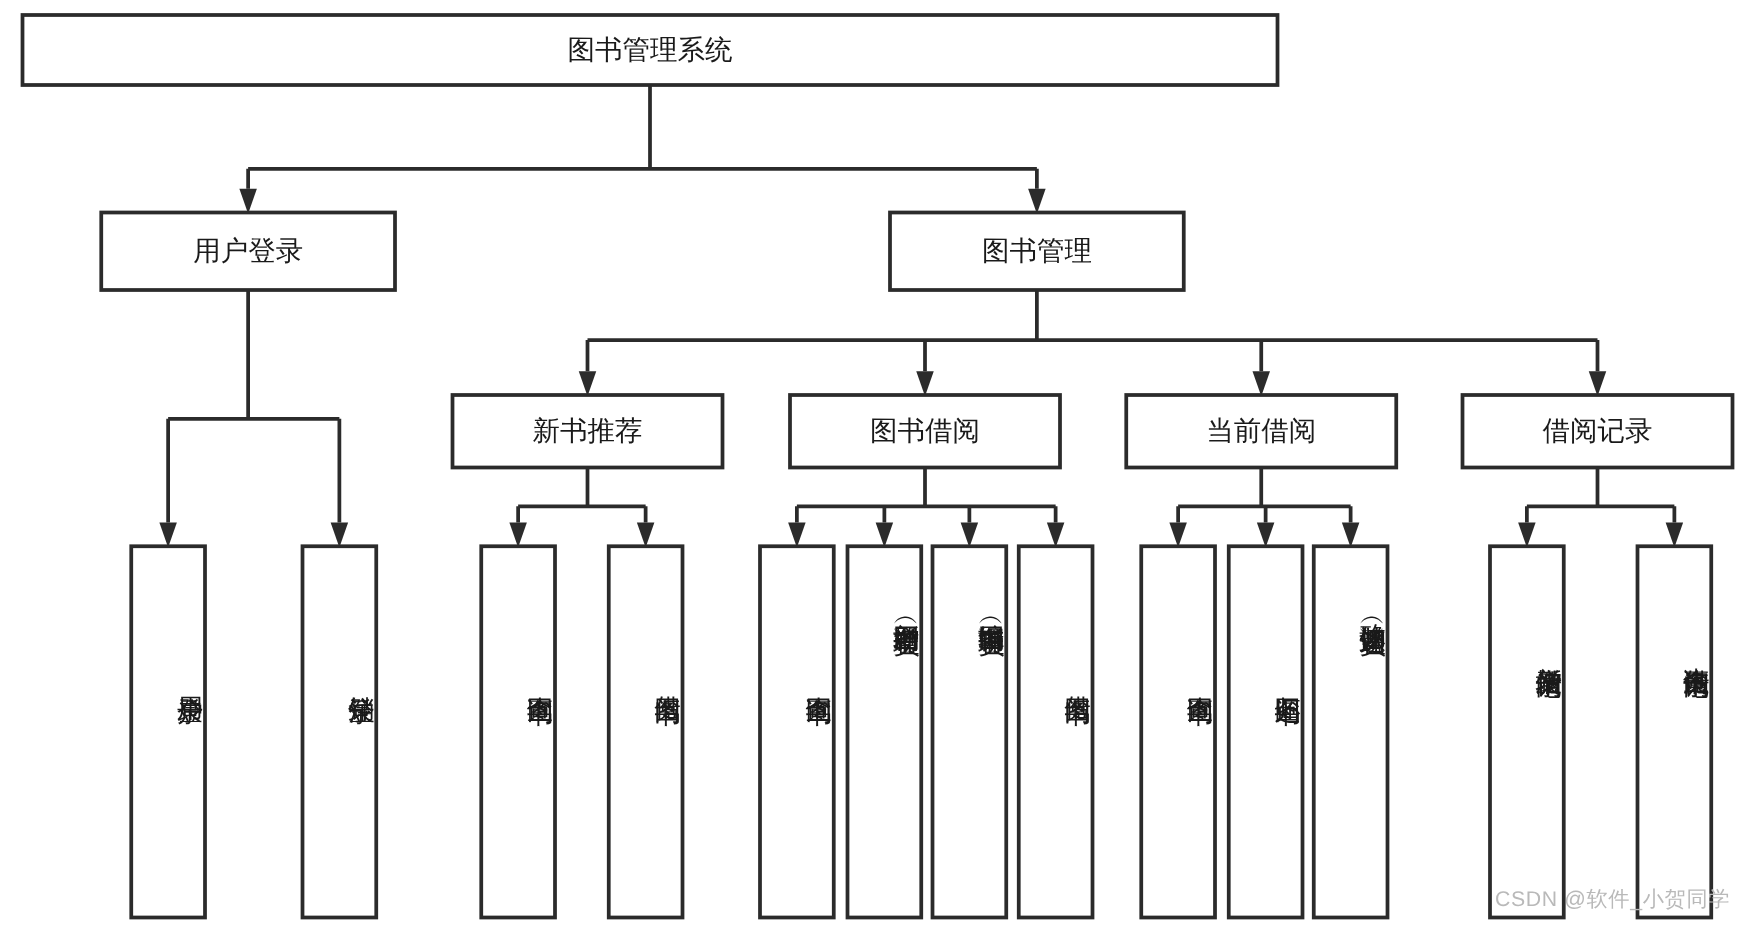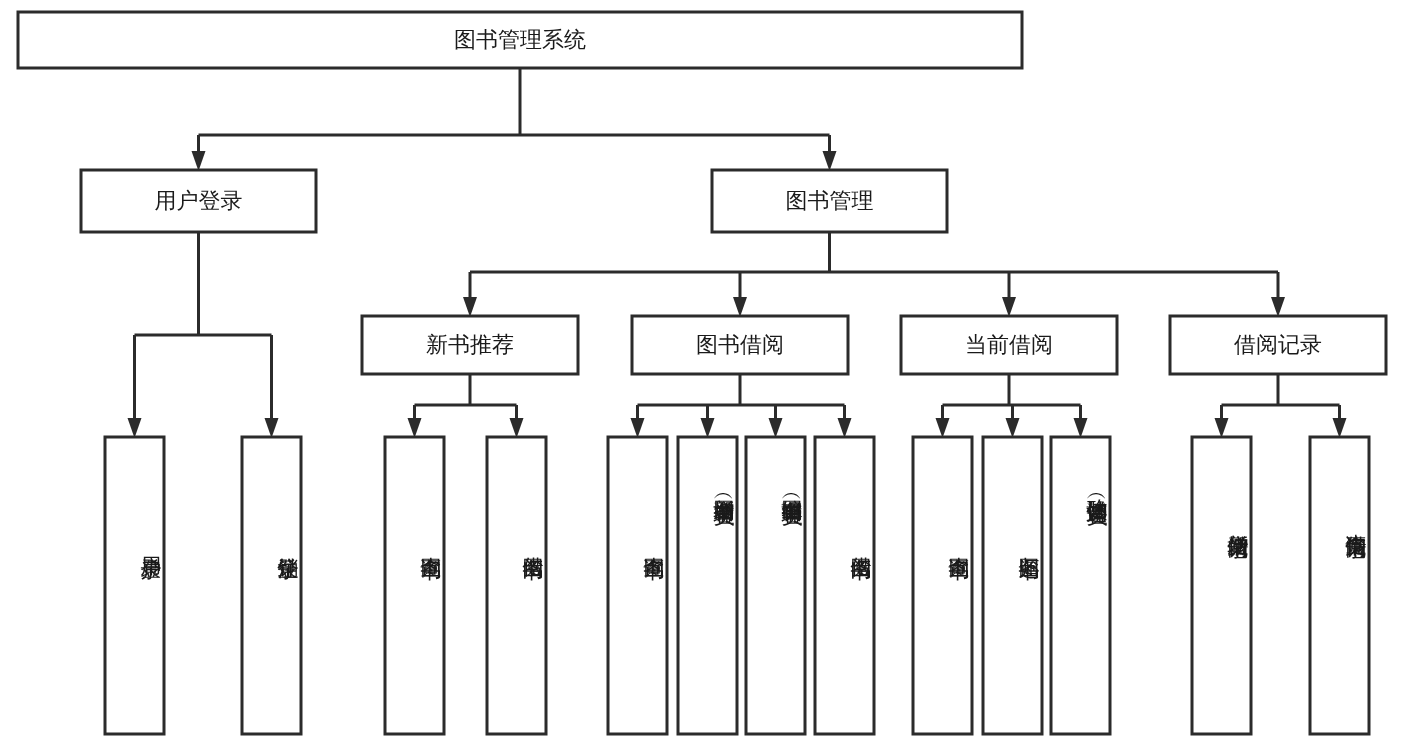--- a/index.html
+++ b/index.html
@@ -173,13 +173,14 @@
       <div class="node-label-v" style="left: 609px; width: 57px; top: 539.5px; height: 98px;">查询图书</div>
       <div class="node-label-v" style="left: 679px; width: 57px; top: 482px; height: 213px;">新增图书（管理员）</div>
       <div class="node-label-v" style="left: 747px; width: 57px; top: 482px; height: 213px;">编辑图书（管理员）</div>
       <div class="node-label-v" style="left: 816px; width: 57px; top: 539.5px; height: 98px;">借阅图书</div>
       <div class="node-label-v" style="left: 914px; width: 57px; top: 539.5px; height: 98px;">查询图书</div>
       <div class="node-label-v" style="left: 984px; width: 57px; top: 539.5px; height: 98px;">归还图书</div>
       <div class="node-label-v" style="left: 1052px; width: 57px; top: 482px; height: 213px;">确认归还（管理员）</div>
       <div class="node-label-v" style="left: 1193px; width: 57px; top: 516.5px; height: 144px;">新增借阅记录</div>
       <div class="node-label-v" style="left: 1311px; width: 57px; top: 516.5px; height: 144px;">查询借阅记录</div>
     </div>
+  <div class="watermark" style="left: 1196px; top: 719px; transform: translateY(-50%);">CSDN @软件_小贺同学</div>
 </div>
 
 </body></html>

